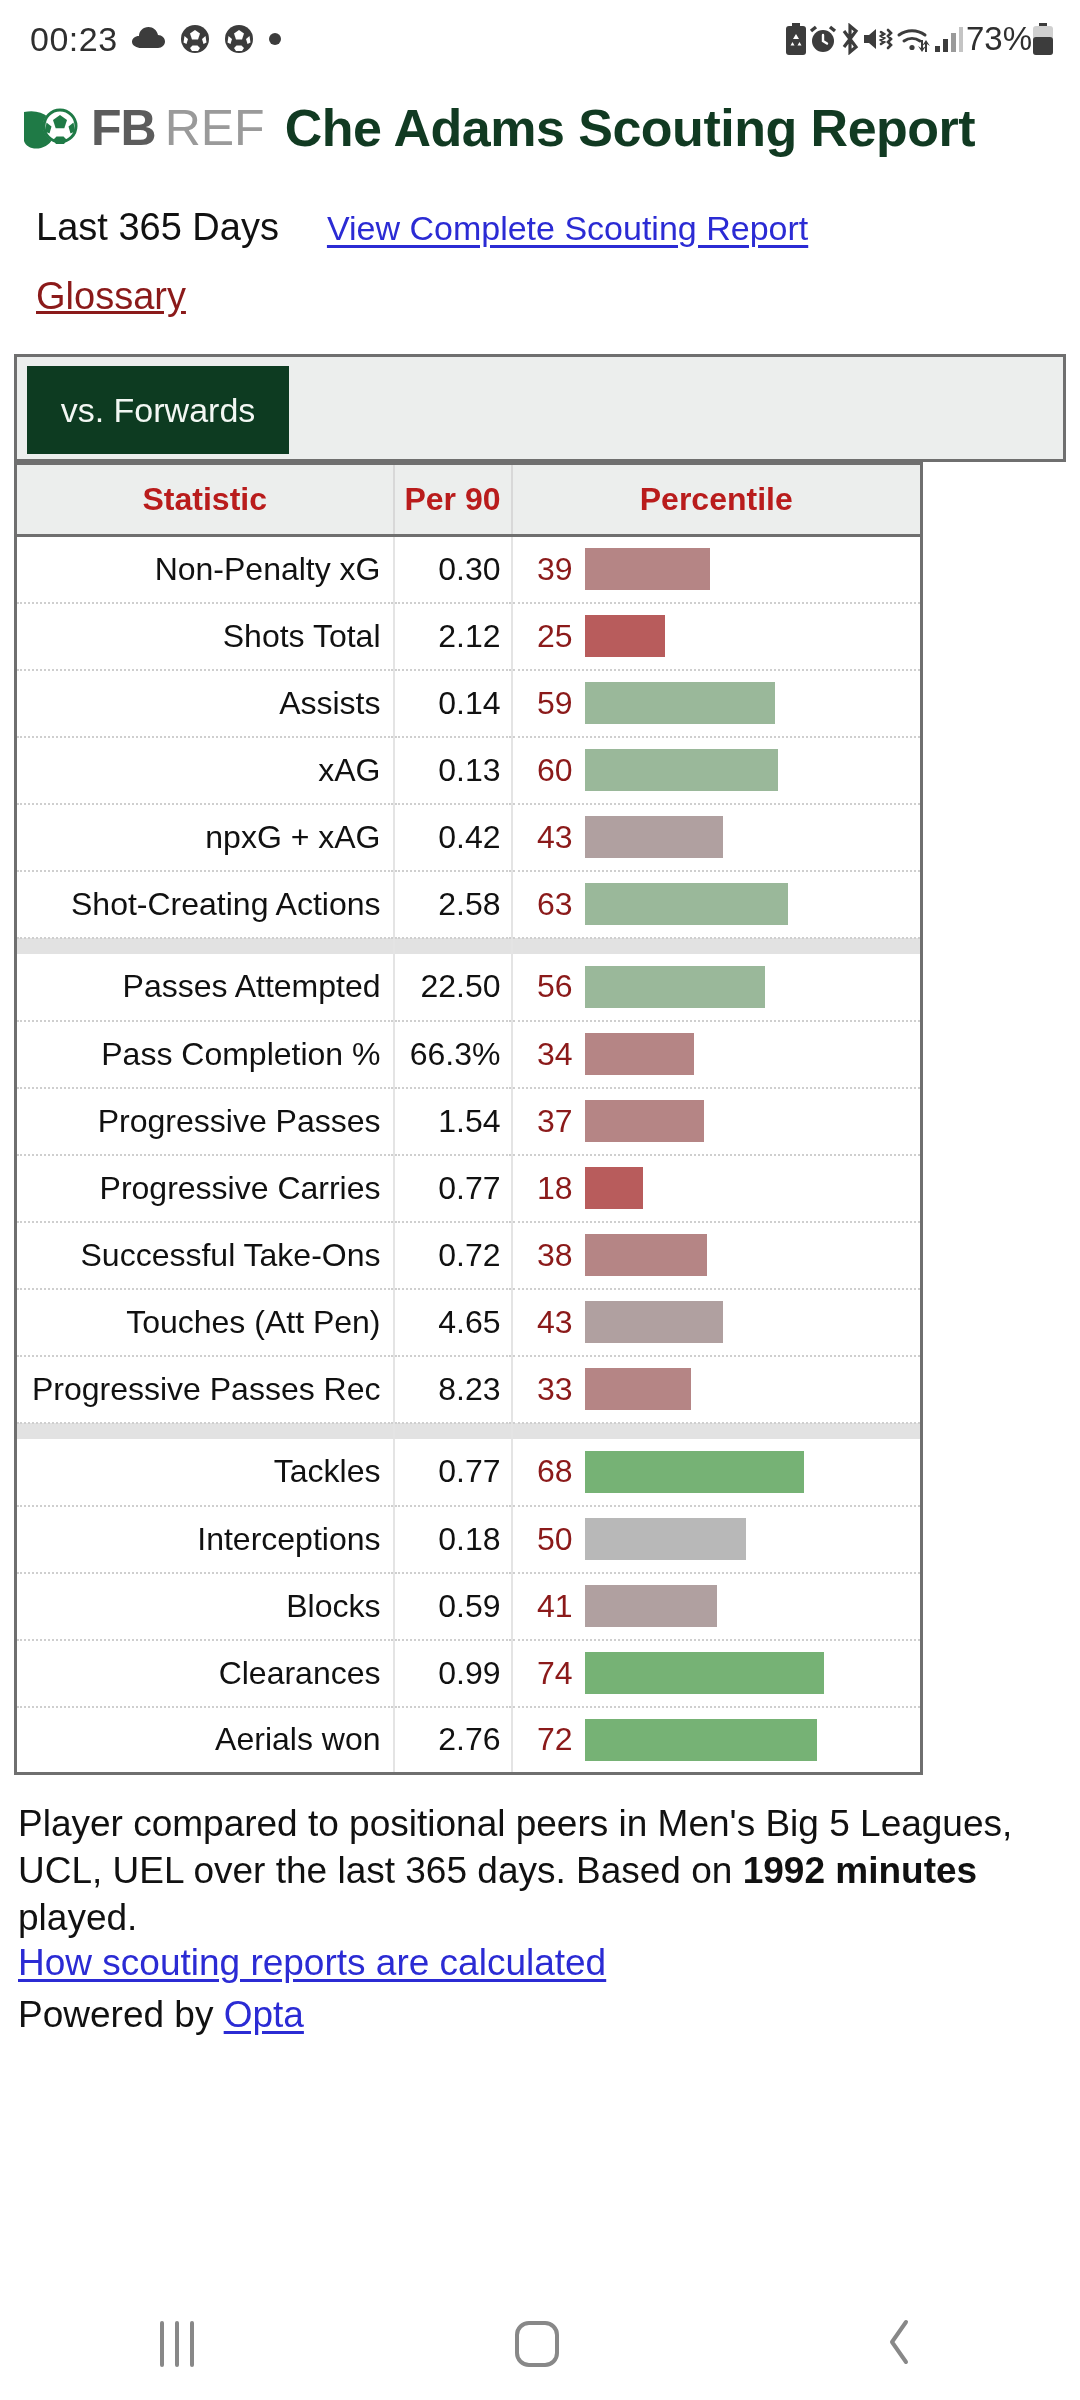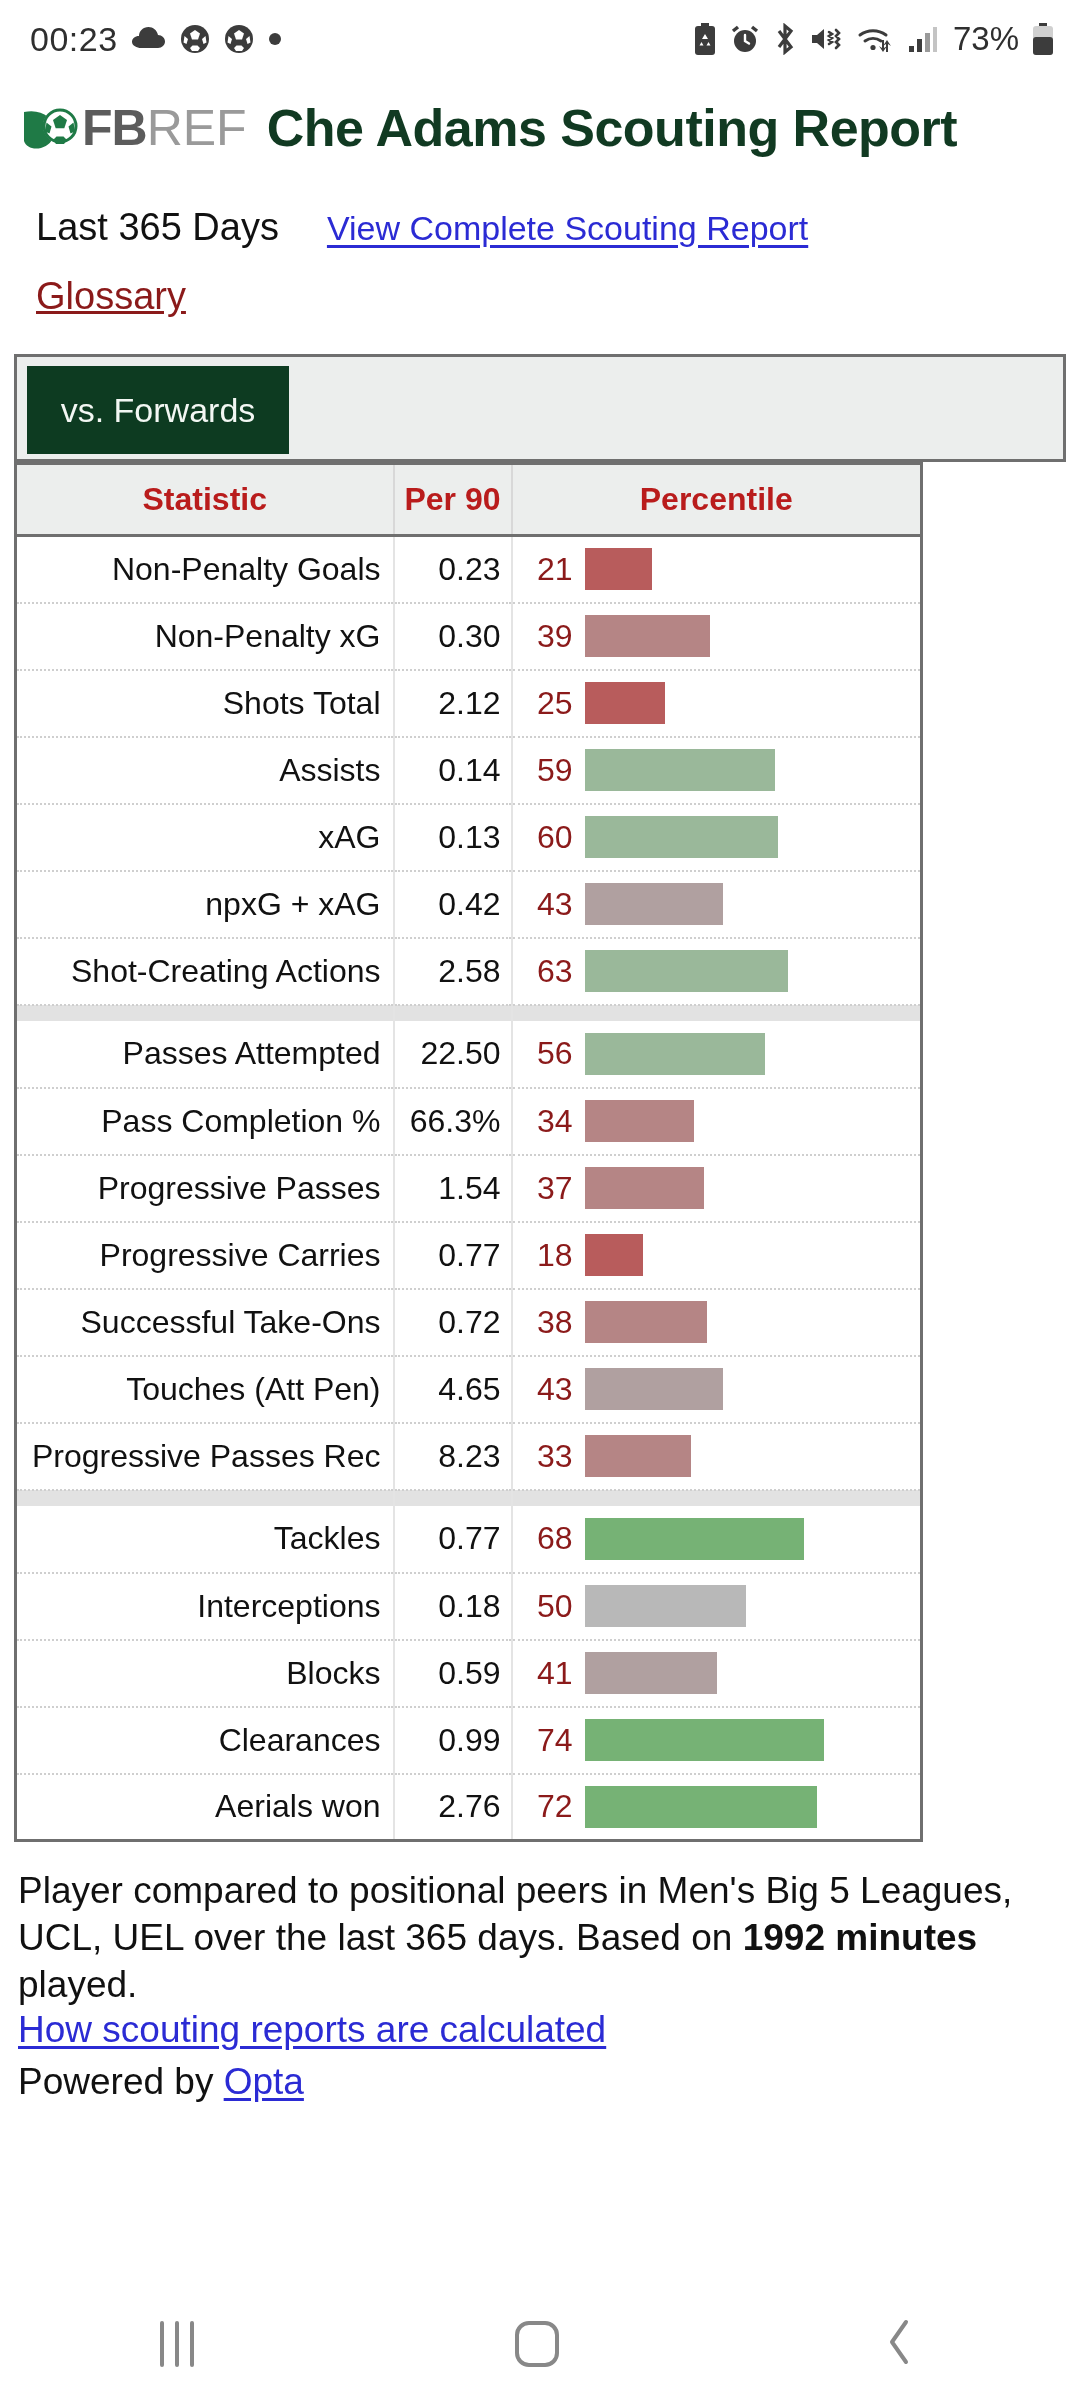--- a/index.html
+++ b/index.html
@@ -15,32 +15,32 @@
   .statusbar {
     height:78px;
     display:flex;
     align-items:center;
     justify-content:space-between;
     padding:0 26px 0 30px;
     color:#3c3c3c;
   }
   .sb-left { display:flex; align-items:center; gap:14px; }
   .sb-time { font-size:34px; letter-spacing:0.5px; color:#2f2f2f; }
-  .sb-right { display:flex; align-items:center; gap:13px; }
+  .sb-right { display:flex; align-items:center; }
   .sb-pct { font-size:33px; color:#2f2f2f; margin-left:2px; }
   .ico { display:inline-block; line-height:0; }
 
   
   .header {
     display:flex;
     align-items:center;
     padding:24px 0 6px 22px;
     gap:6px;
   }
-  .logo-wrap { display:flex; align-items:center; gap:0px; }
+  .logo-wrap { display:flex; align-items:center; gap:9px; }
   .logo-mark { width:60px; height:52px; }
   .logo-fb {
     font-size:50px; font-weight:bold; color:#5c5c5c;
     letter-spacing:-1px; line-height:1;
   }
   .logo-ref {
     font-size:50px; font-weight:300; color:#9a9a9a;
     letter-spacing:0px; line-height:1;
   }
   .page-title {
@@ -289,30 +289,20 @@
       </colgroup>
     <thead>
       <tr>
         <th>Statistic</th>
         <th>Per 90</th>
         <th>Percentile</th>
       </tr>
     </thead>
     <tbody id="tbody">
         <tr>
-          <td>Non-Penalty Goals</td>
-          <td class="per">0.23</td>
-          <td class="pct">
-            <div class="pctcell">
-              <span class="pctnum">21</span>
-              <div class="bar" style="width: 67.83px; background: rgb(184, 92, 92);"></div>
-            </div>
-          </td>
-        </tr>
-        <tr>
           <td>Non-Penalty xG</td>
           <td class="per">0.30</td>
           <td class="pct">
             <div class="pctcell">
               <span class="pctnum">39</span>
               <div class="bar" style="width: 125.97px; background: rgb(181, 133, 133);"></div>
             </div>
           </td>
         </tr>
         <tr>

